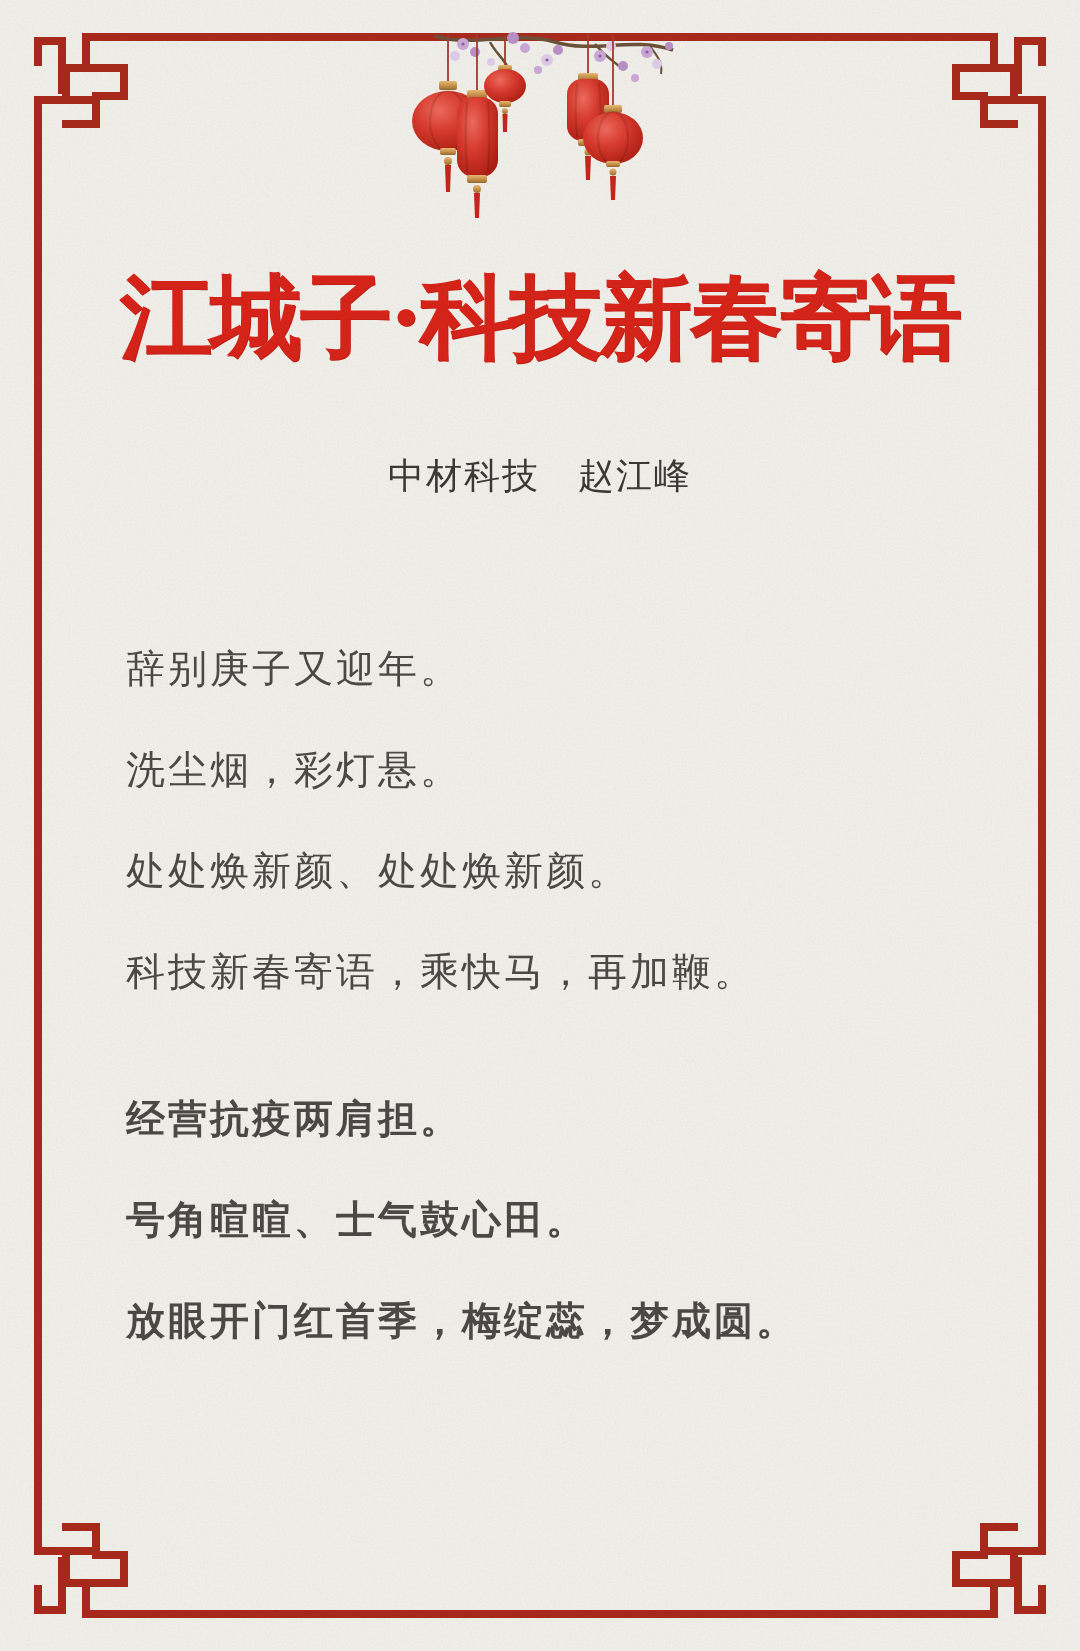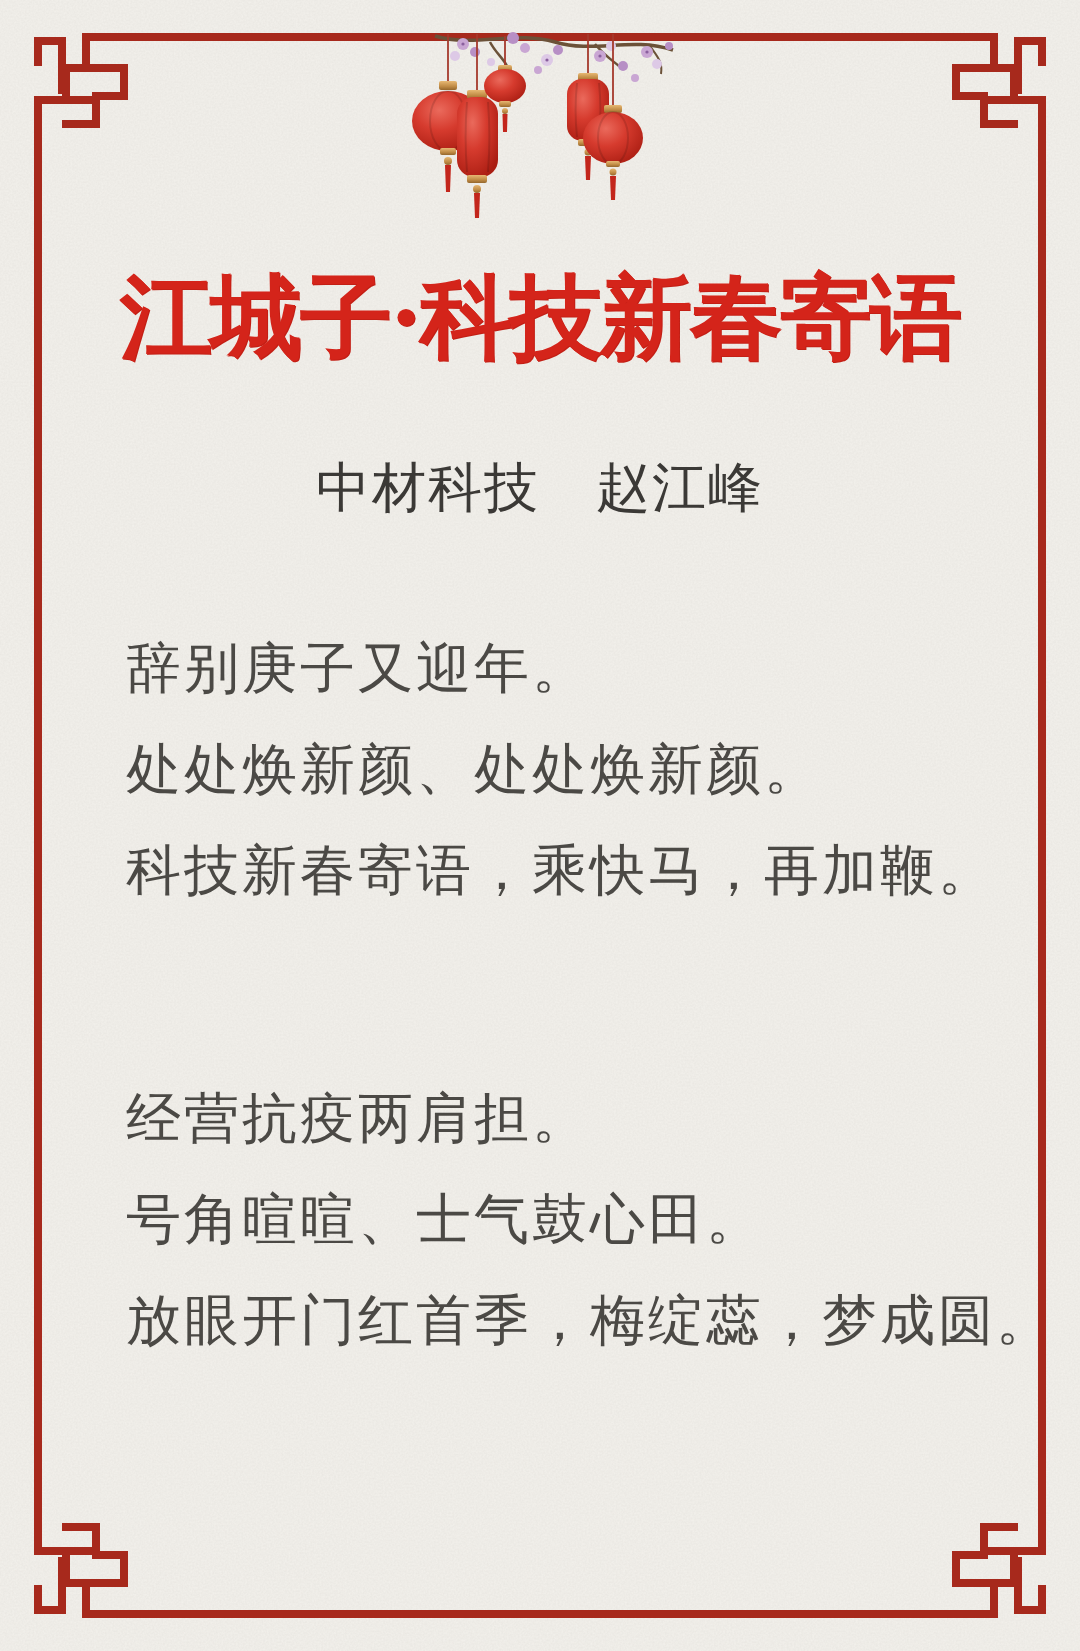--- a/index.html
+++ b/index.html
@@ -18,28 +18,28 @@
   .title{
     position:absolute;left:0;right:0;top:256px;z-index:4;
     text-align:center;
     font-size:92px;font-weight:700;letter-spacing:-2px;
     color:#d4241a;
     text-shadow:1px 1px 0 #c31f15;
   }
   .byline{
     position:absolute;left:0;right:0;top:452px;z-index:4;
     text-align:center;
-    font-size:54px;font-weight:400;letter-spacing:2px;
+    font-size:36px;font-weight:400;letter-spacing:2px;
     color:#3b3936;
   }
   .poem{position:absolute;left:126px;right:60px;z-index:4;color:#4b4945;}
   .stanza-1{top:618px;}
-  .stanza-2{top:1068px;}
+  .stanza-2{top:1068px;font-weight:bold;}
   .poem .line{
-    font-size:55px;line-height:101px;letter-spacing:3px;
+    font-size:39px;line-height:101px;letter-spacing:3px;
     white-space:nowrap;
   }
 </style>
 </head>
 <body>
 
 <div class="page">
 
   <svg class="texture" width="1080" height="1651" aria-hidden="true">
     <filter id="grain">
@@ -168,20 +168,21 @@
       <path d="M 215 154 H 221 L 220 178 H 216 Z" fill="#c3261c"></path>
     </g>
   </svg>
 
   <div class="title">江城子·科技新春寄语</div>
 
   <div class="byline">中材科技　赵江峰</div>
 
   <div class="poem stanza-1" style="position:absolute;">
     <div class="line">辞别庚子又迎年。</div>
+    <div class="line">洗尘烟，彩灯悬。</div>
     <div class="line">处处焕新颜、处处焕新颜。</div>
     <div class="line">科技新春寄语，乘快马，再加鞭。</div>
   </div>
 
   <div class="poem stanza-2" style="position:absolute;">
     <div class="line">经营抗疫两肩担。</div>
     <div class="line">号角暄暄、士气鼓心田。</div>
     <div class="line">放眼开门红首季，梅绽蕊，梦成圆。</div>
   </div>
 

